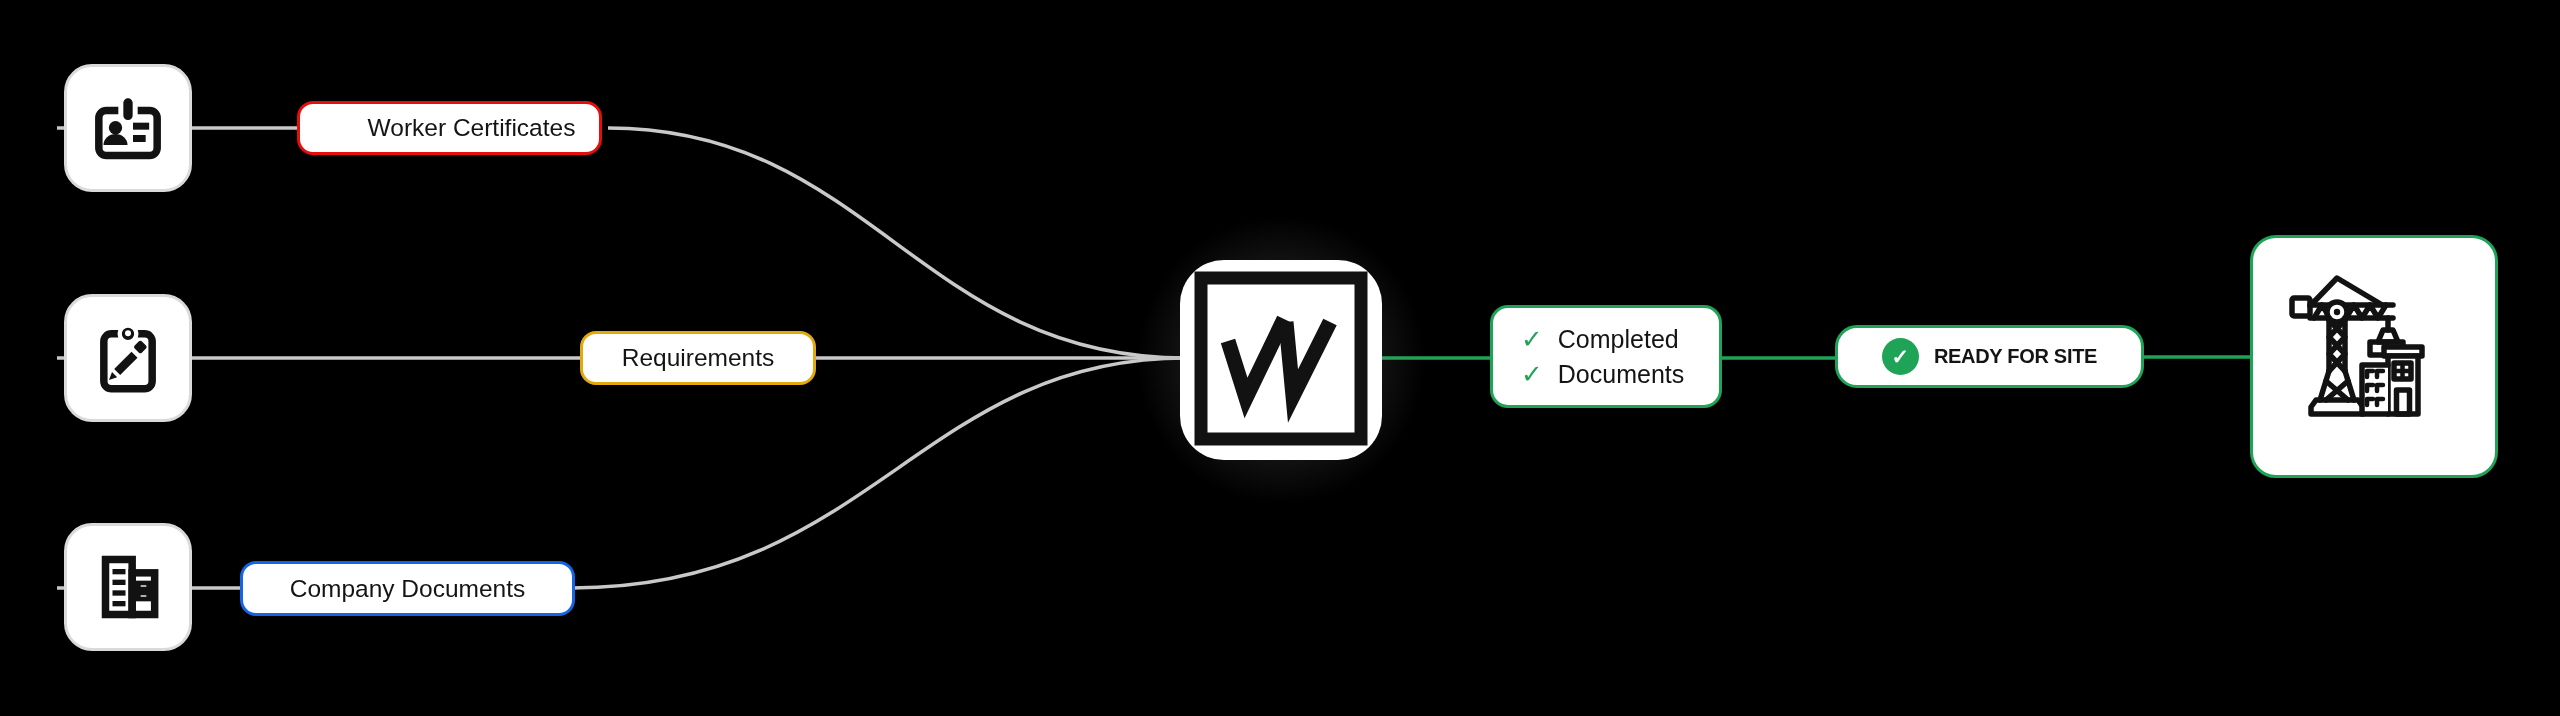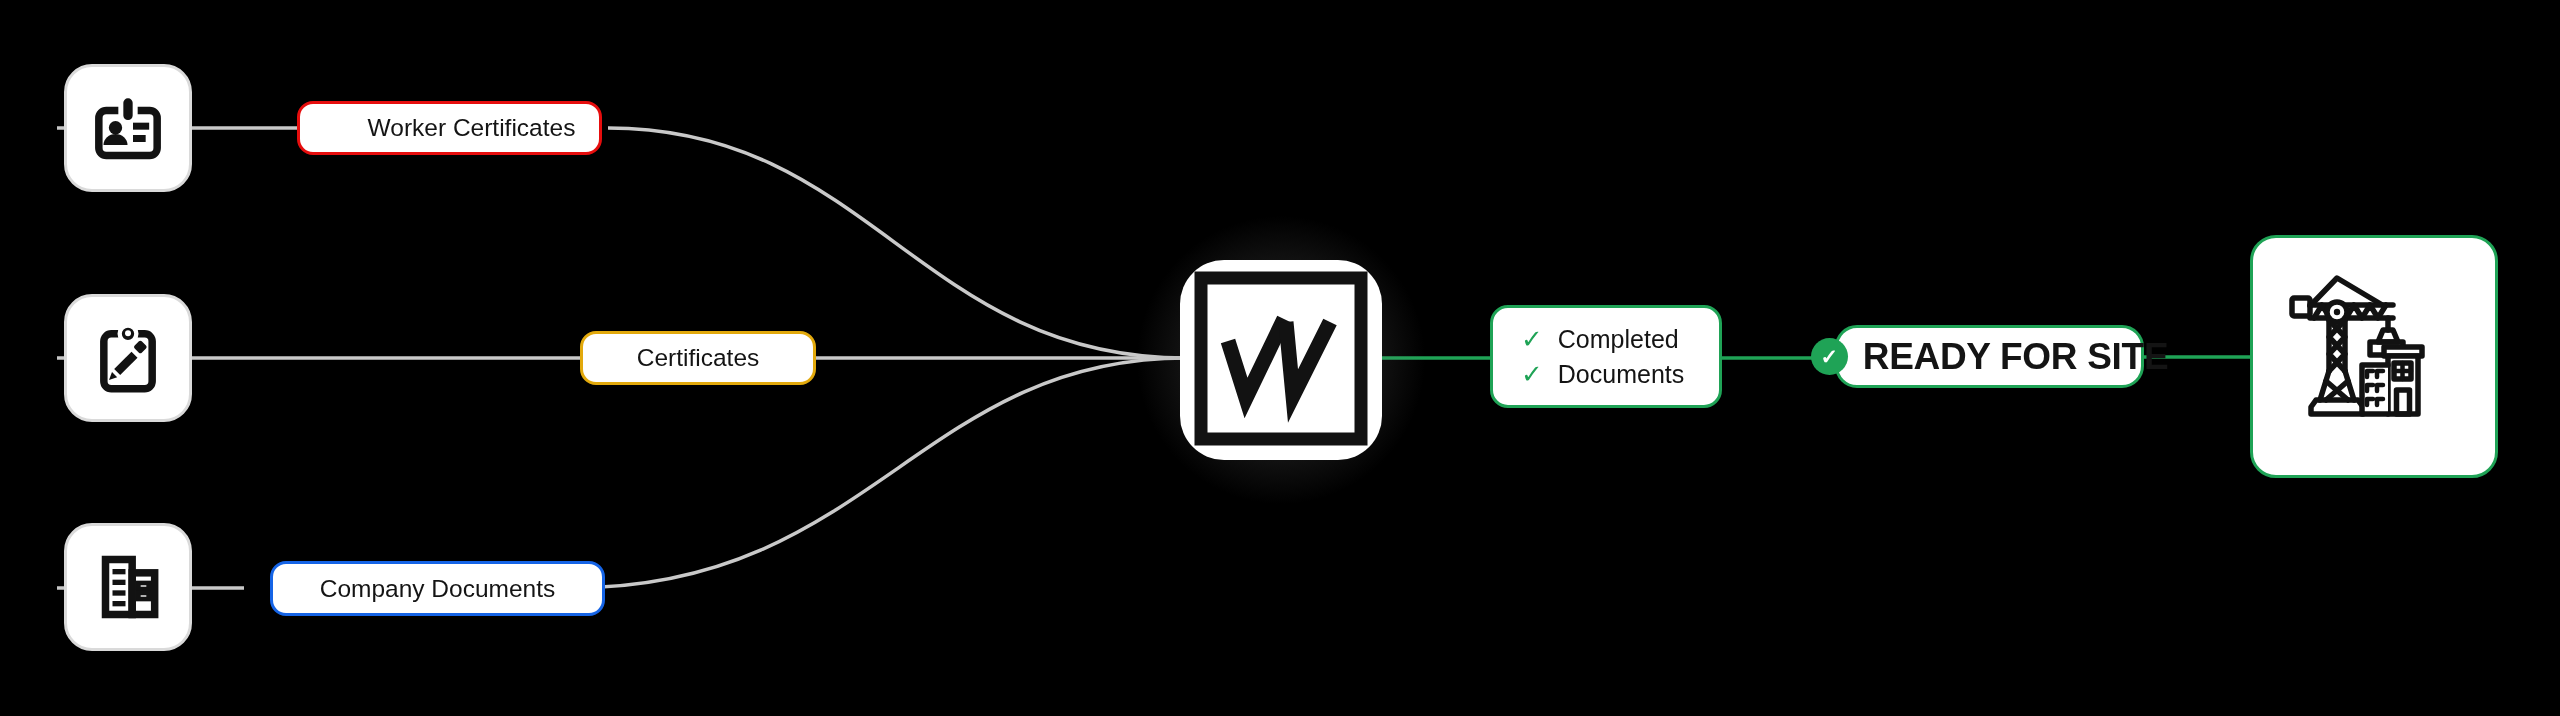--- a/index.html
+++ b/index.html
@@ -59,21 +59,21 @@
     background:var(--surface,#fff);border-radius:22px;
     display:flex;align-items:center;justify-content:center;gap:15px;
   }
   .check-circle{
     width:37px;height:37px;border-radius:50%;
     background:var(--green,#1fa356);color:#fff;
     display:flex;align-items:center;justify-content:center;
     font-size:21px;font-weight:bold;line-height:1;flex:0 0 auto;
   }
   .ready-text{
-    color:var(--text,#141414);font-size:37px;font-weight:bold;
+    color:var(--text,#141414);font-size:20px;font-weight:bold;
     letter-spacing:-0.3px;white-space:nowrap;
   }
 
   .site-node{
     position:absolute;z-index:2;box-sizing:border-box;
     background:var(--surface,#fff);border-radius:26px;
     display:flex;align-items:center;justify-content:center;
   }
 
   .lineart{stroke:var(--ink,#121212);fill:none;}
@@ -131,23 +131,23 @@
       <rect class="lineart" x="26.5" y="15.5" width="13.5" height="25" stroke-width="4.5"></rect>
       <rect class="lineart" x="30.2" y="21.6" width="6.2" height="3.6" stroke-width="2.8"></rect>
       <rect class="lineart" x="30.2" y="27.6" width="6.2" height="3.6" stroke-width="2.8"></rect>
     </svg>
   </div>
 
   <div class="pill-label accent-red" style="left:297px;top:101px;width:305px;height:54px;">
     <span>Worker Certificates</span>
   </div>
   <div class="pill-label accent-gold" style="left:580px;top:331px;width:236px;height:54px;">
-    <span>Certificates</span>
-  </div>
-  <div class="pill-label accent-blue" style="left:240px;top:561px;width:335px;height:55px;margin-left:30px;">
+    <span>Requirements</span>
+  </div>
+  <div class="pill-label accent-blue" style="left:240px;top:561px;width:335px;height:55px;">
     <span>Company Documents</span>
   </div>
 
   <div class="glow" style="left:1131px;top:210px;"></div>
   <div class="w-node" style="left:1180px;top:260px;">
     <svg width="202" height="200" viewBox="0 0 202 200">
       <rect class="lineart" x="21" y="18" width="160" height="161" stroke-width="13"></rect>
       <path class="lineart" d="M48 81 L66 138 L104 59" stroke-width="15" stroke-linejoin="miter"></path>
       <path class="lineart" d="M106 62 L113 136 L150 62" stroke-width="15" stroke-linejoin="miter"></path>
     </svg>

